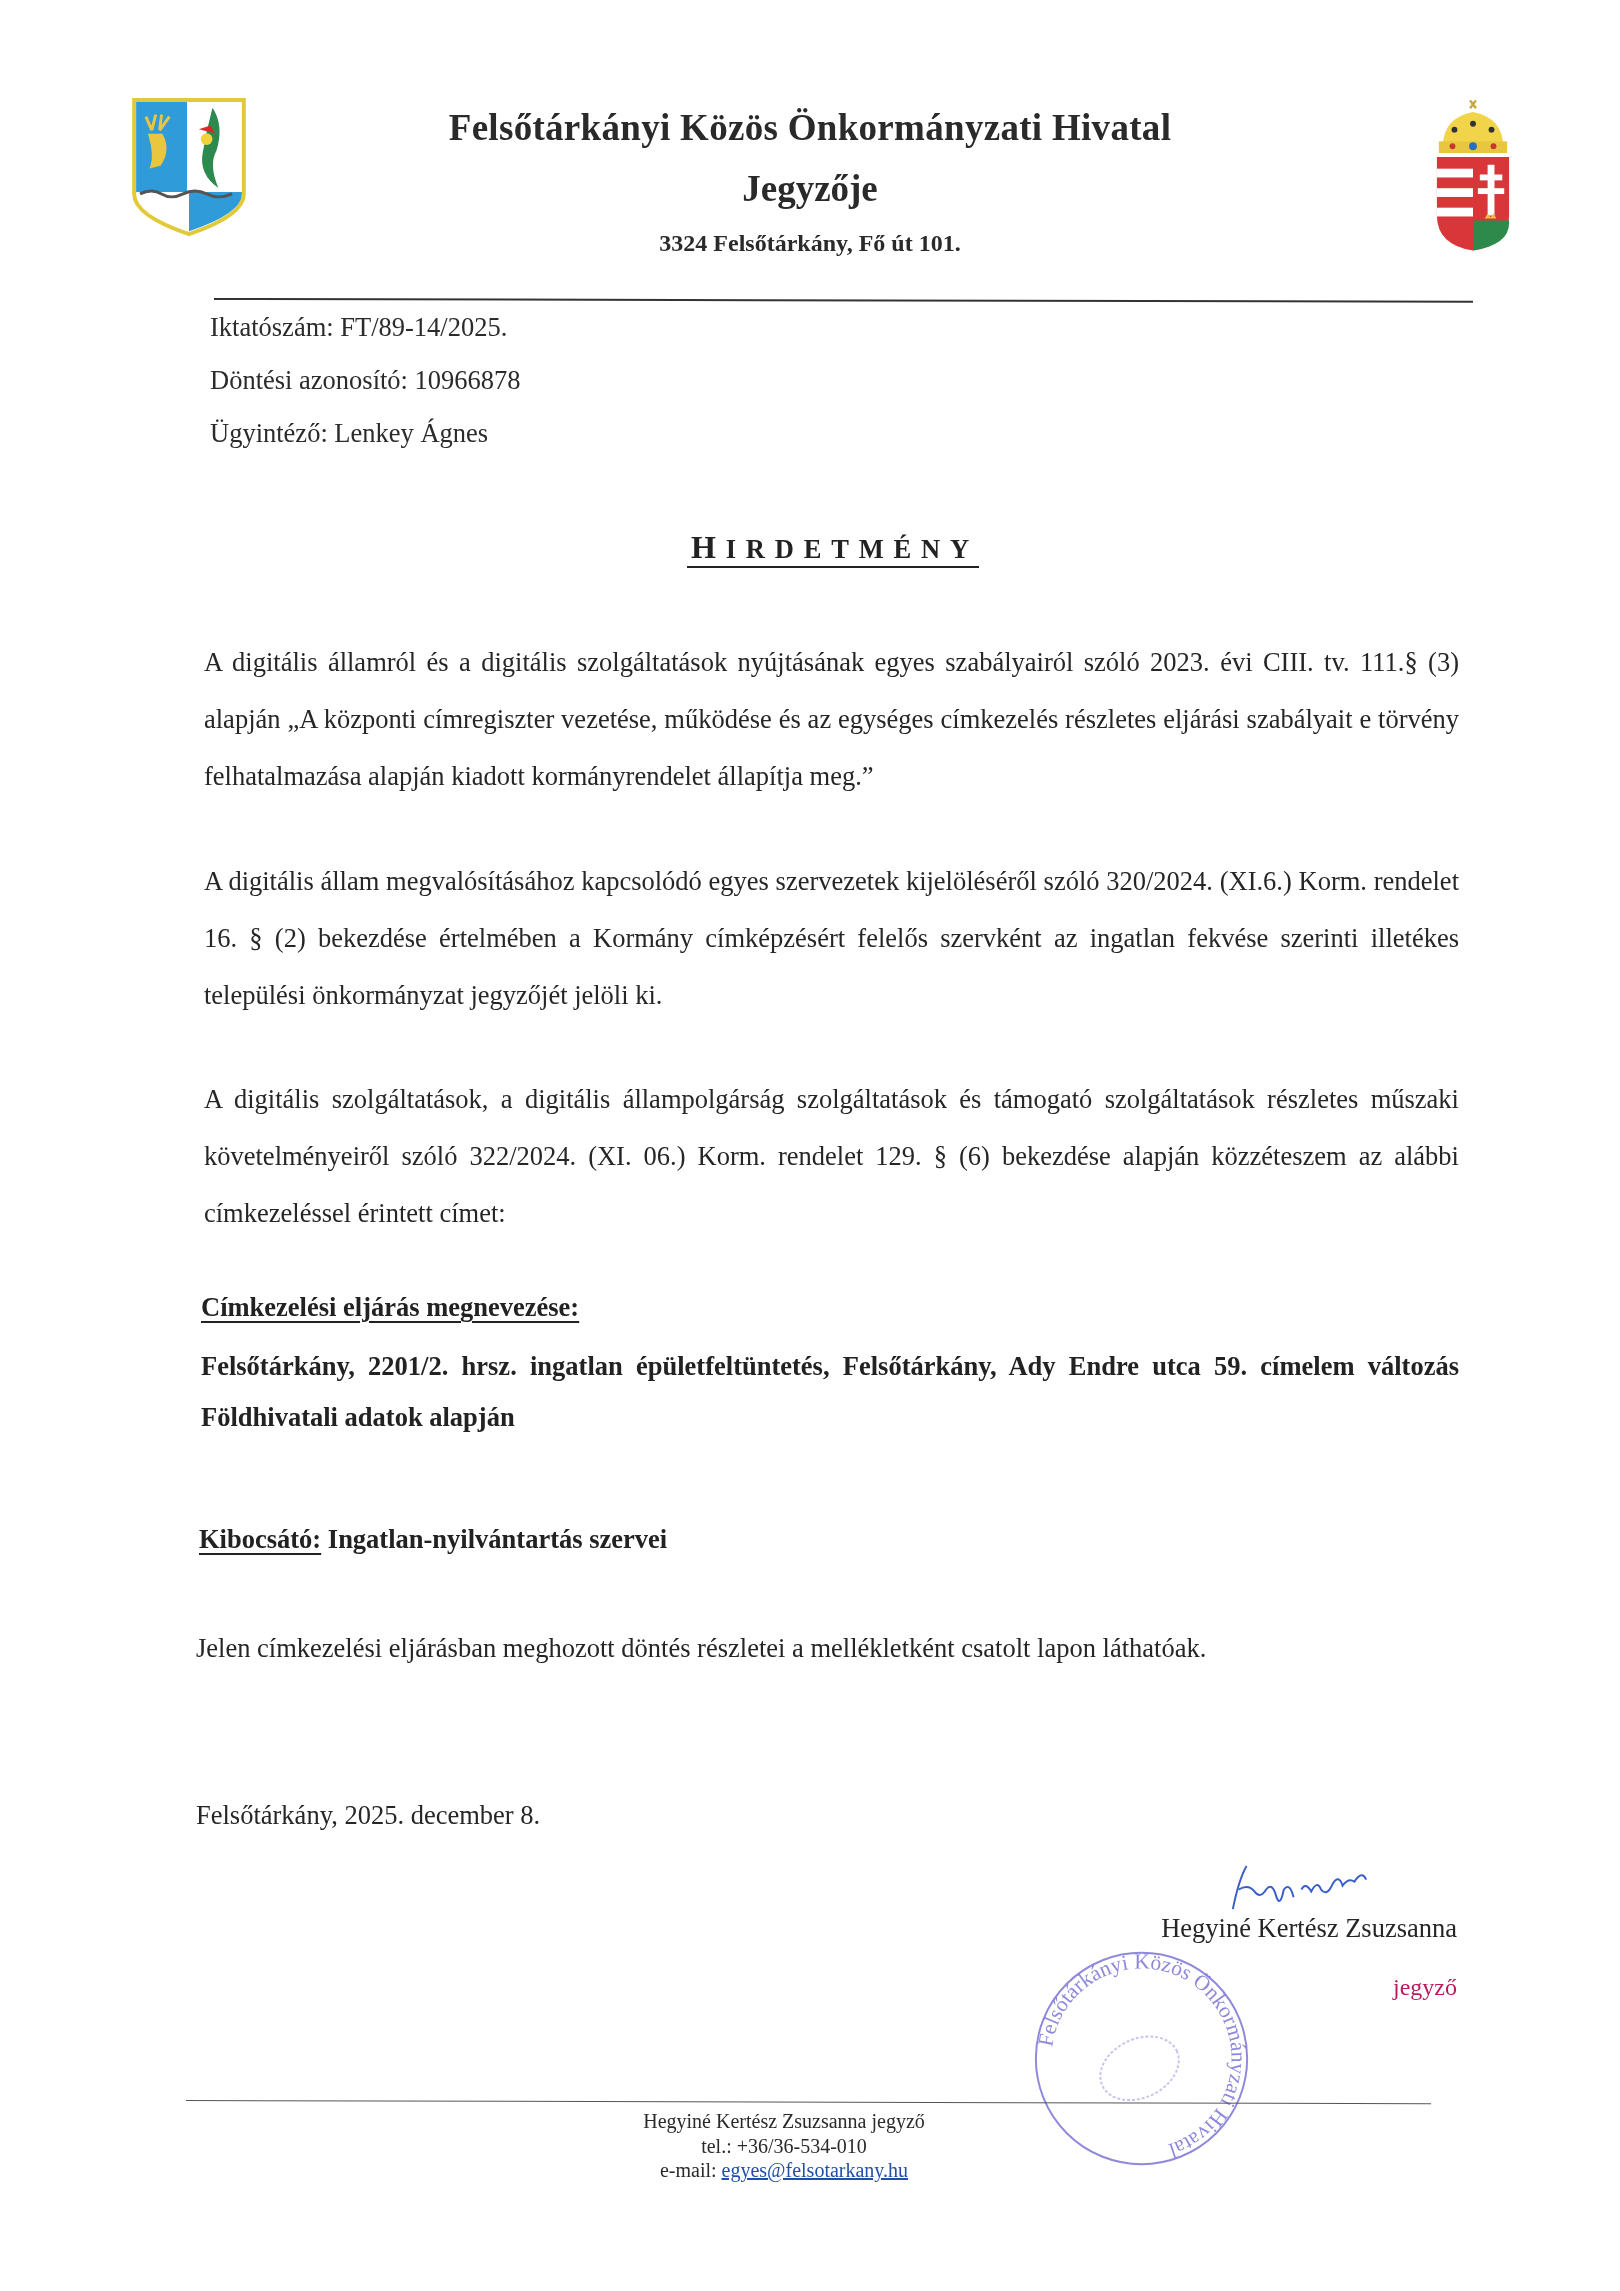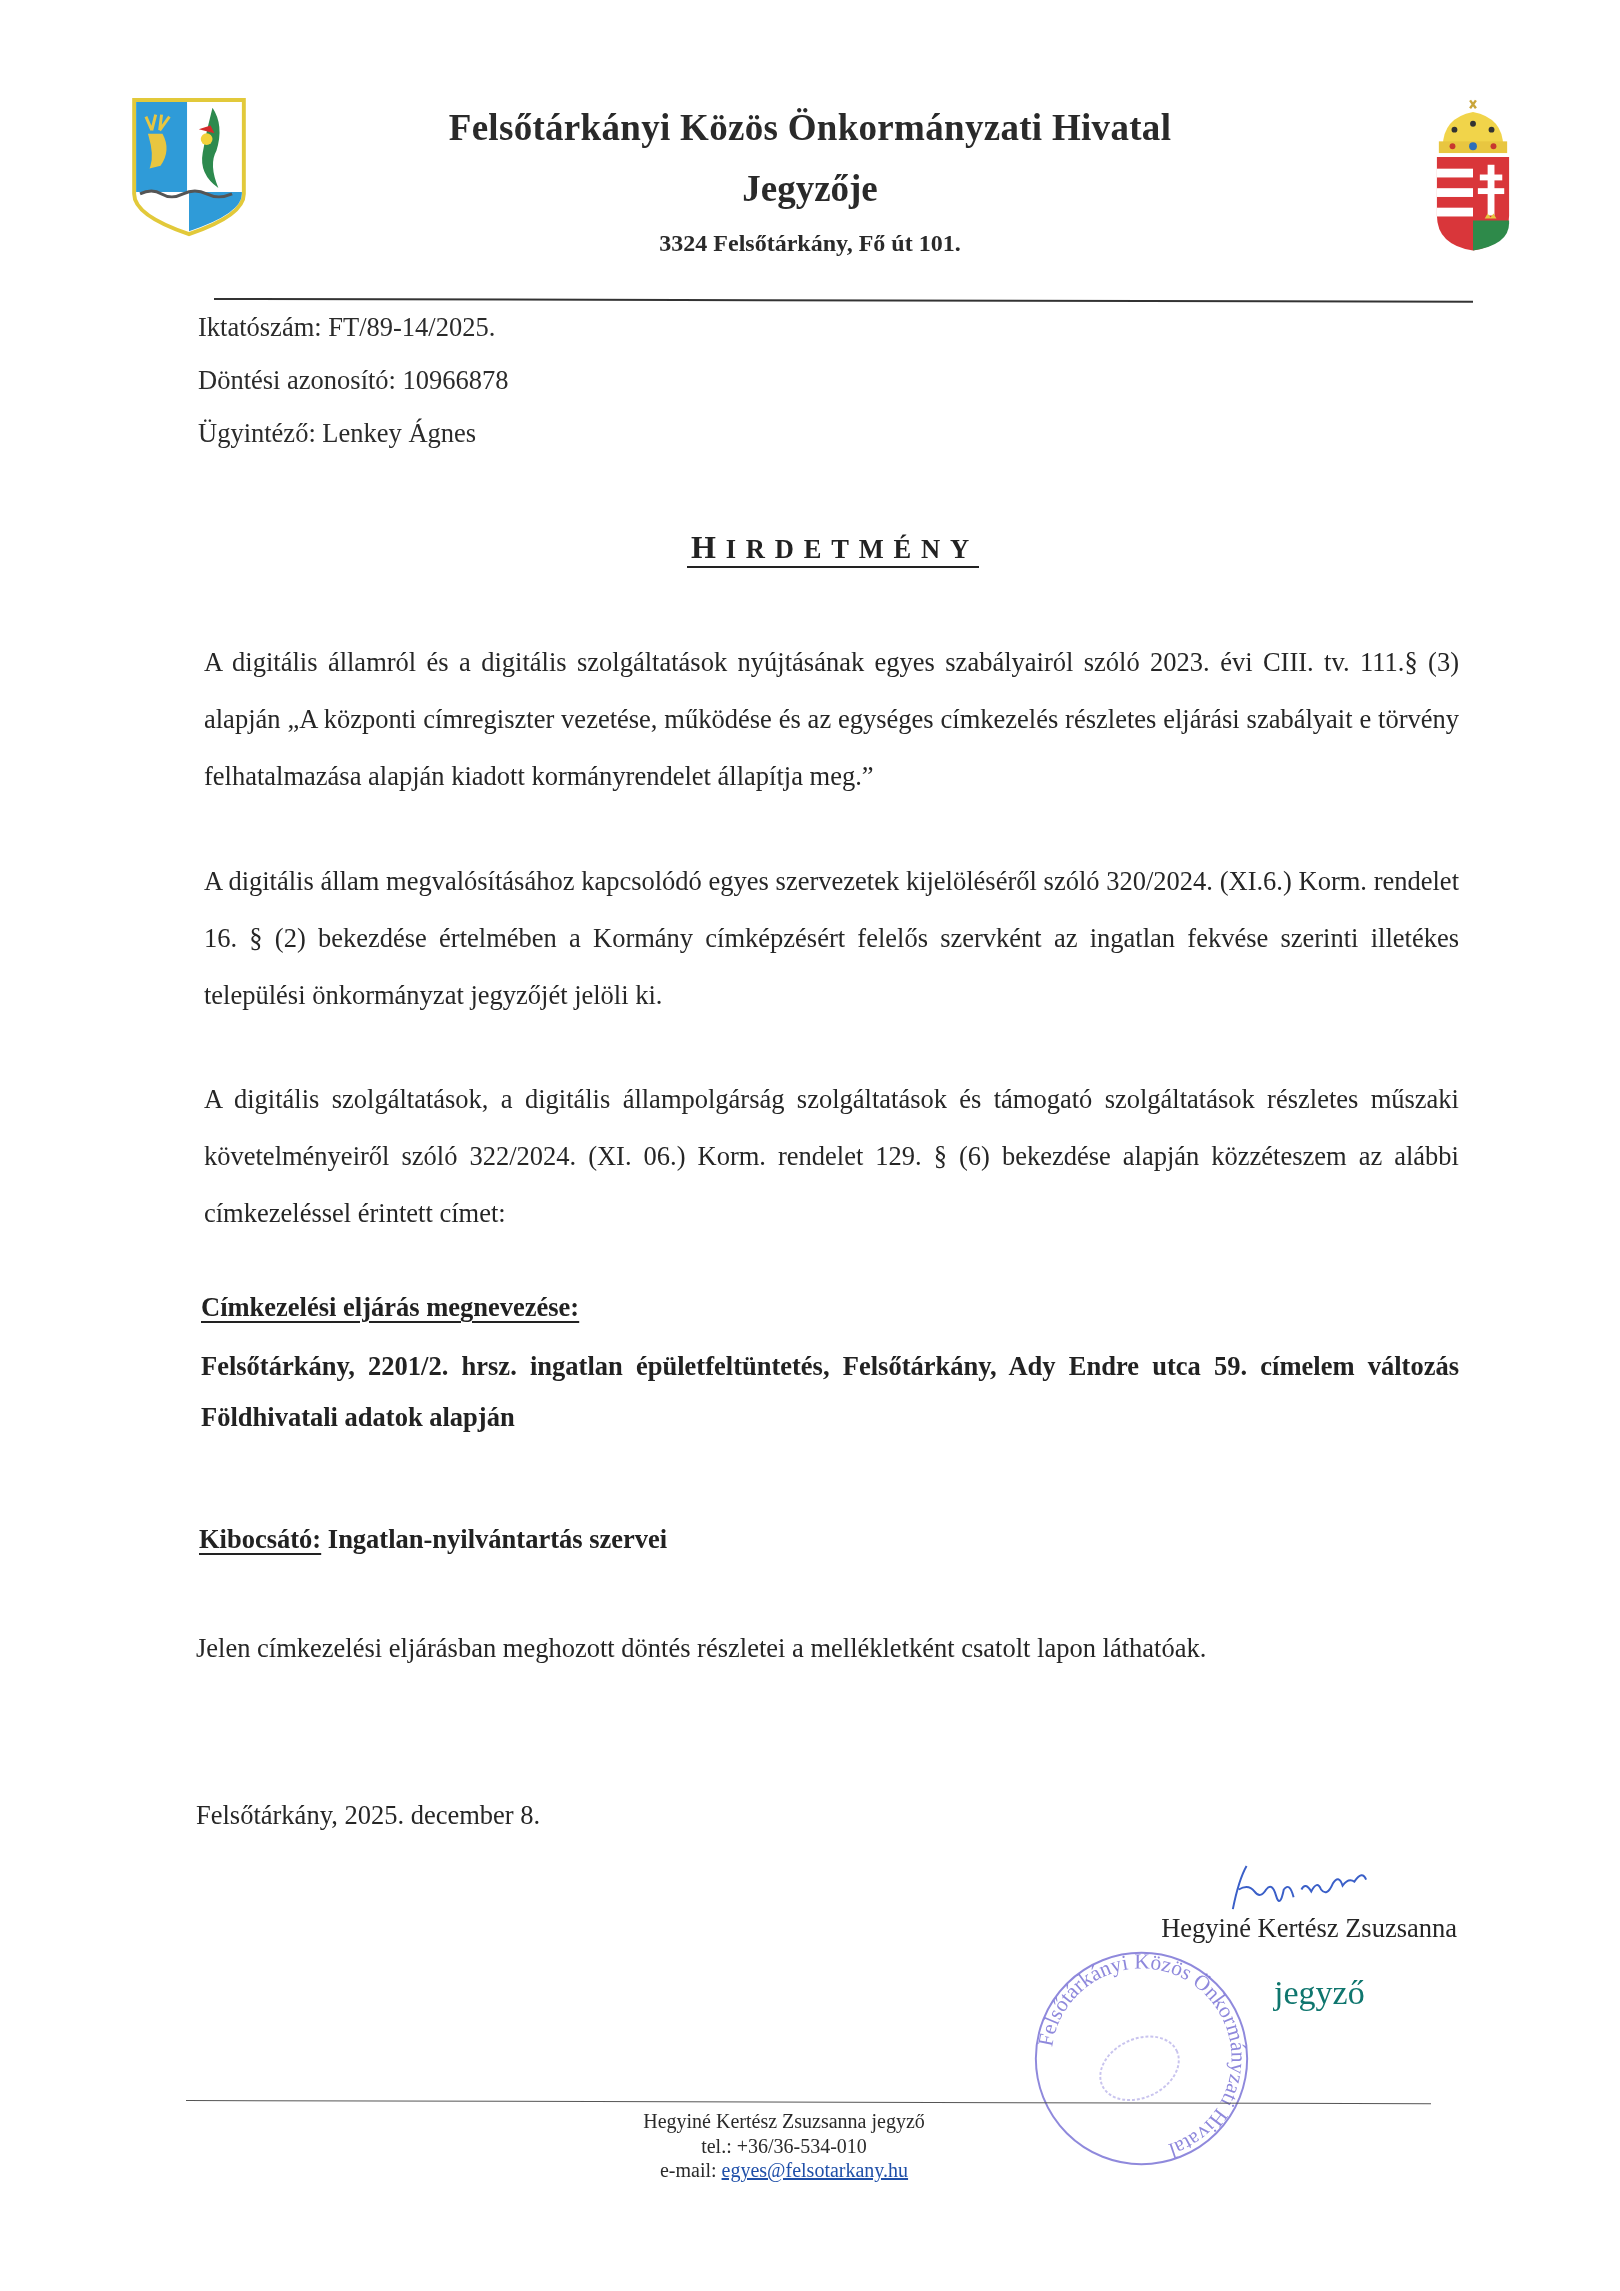--- a/index.html
+++ b/index.html
@@ -12,21 +12,21 @@
     
     .crest-left { left: 130px; top: 96px; width: 118px; height: 142px; }
     .crest-right { left: 1433px; top: 98px; width: 80px; height: 155px; }
     .hdr-title { left: 294px; width: 1032px; text-align: center; font-weight: bold; color: #2a2a2a; }
     .hdr-t1 { top: 106px; font-size: 37px; letter-spacing: 0.3px; }
     .hdr-t2 { top: 167px; font-size: 37px; }
     .hdr-t3 { top: 230px; font-size: 24px; }
     .hdr-rule { left: 214px; top: 298px; width: 1259px; height: 0; border-top: 2.5px solid #333; transform: rotate(0.12deg); transform-origin: left; }
 
     
-    .meta { left: 198px; font-size: 26.5px; color: #2b2b2b; }
+    .meta { left: 210px; font-size: 26.5px; color: #2b2b2b; }
     .meta1 { top: 312px; }
     .meta2 { top: 365px; }
     .meta3 { top: 418px; }
 
     
     .doc-title {
       left: 588px; width: 490px; top: 529px; text-align: center;
       font-size: 26.5px; font-weight: bold; letter-spacing: 9.8px; color: #222;
     }
     .doc-title span { border-bottom: 2.5px solid #222; padding-bottom: 2px; padding-left: 3.9px; }
@@ -45,21 +45,21 @@
     .sec-value { left: 201px; top: 1341px; width: 1258px; font-size: 26.5px; font-weight: bold; line-height: 51px; text-align: justify; text-align-last: left; color: #222; }
 
     .issuer { left: 199px; top: 1515px; font-size: 26.5px; font-weight: bold; color: #222; margin-top: 9px; }
     .issuer .lbl { text-decoration: underline; text-underline-offset: 4.9px; }
 
     .closing { left: 196px; top: 1633px; font-size: 26.5px; color: #262626; }
     .date { left: 196px; top: 1800px; font-size: 26.5px; color: #262626; }
 
     
     .sig-name { left: 980px; width: 477px; text-align: right; top: 1913px; font-size: 26.5px; color: #262626; }
-    .sig-role { left: 1274px; width: 183px; top: 1974px; font-size: 34px; color: #0f766e; }
+    .sig-role { left: 1274px; width: 183px; text-align: right; top: 1974px; font-size: 24px; color: #be185d; }
     .scribble { left: 1225px; top: 1860px; width: 147px; height: 59px; }
     .stamp { left: 1024px; top: 1946px; width: 235px; height: 225px; }
 
     
     .foot-rule { left: 186px; top: 2100px; width: 1245px; height: 0; border-top: 1.5px solid #555; transform: rotate(0.15deg); transform-origin: left; }
     .foot { left: 490px; width: 588px; text-align: center; font-size: 20px; line-height: 24.5px; color: #2a2a2a; }
     .foot1 { top: 2109px; }
     .foot2 { top: 2134px; }
     .foot3 { top: 2158px; }
     .foot3 a { color: #1f4fa8; text-decoration: underline; }

